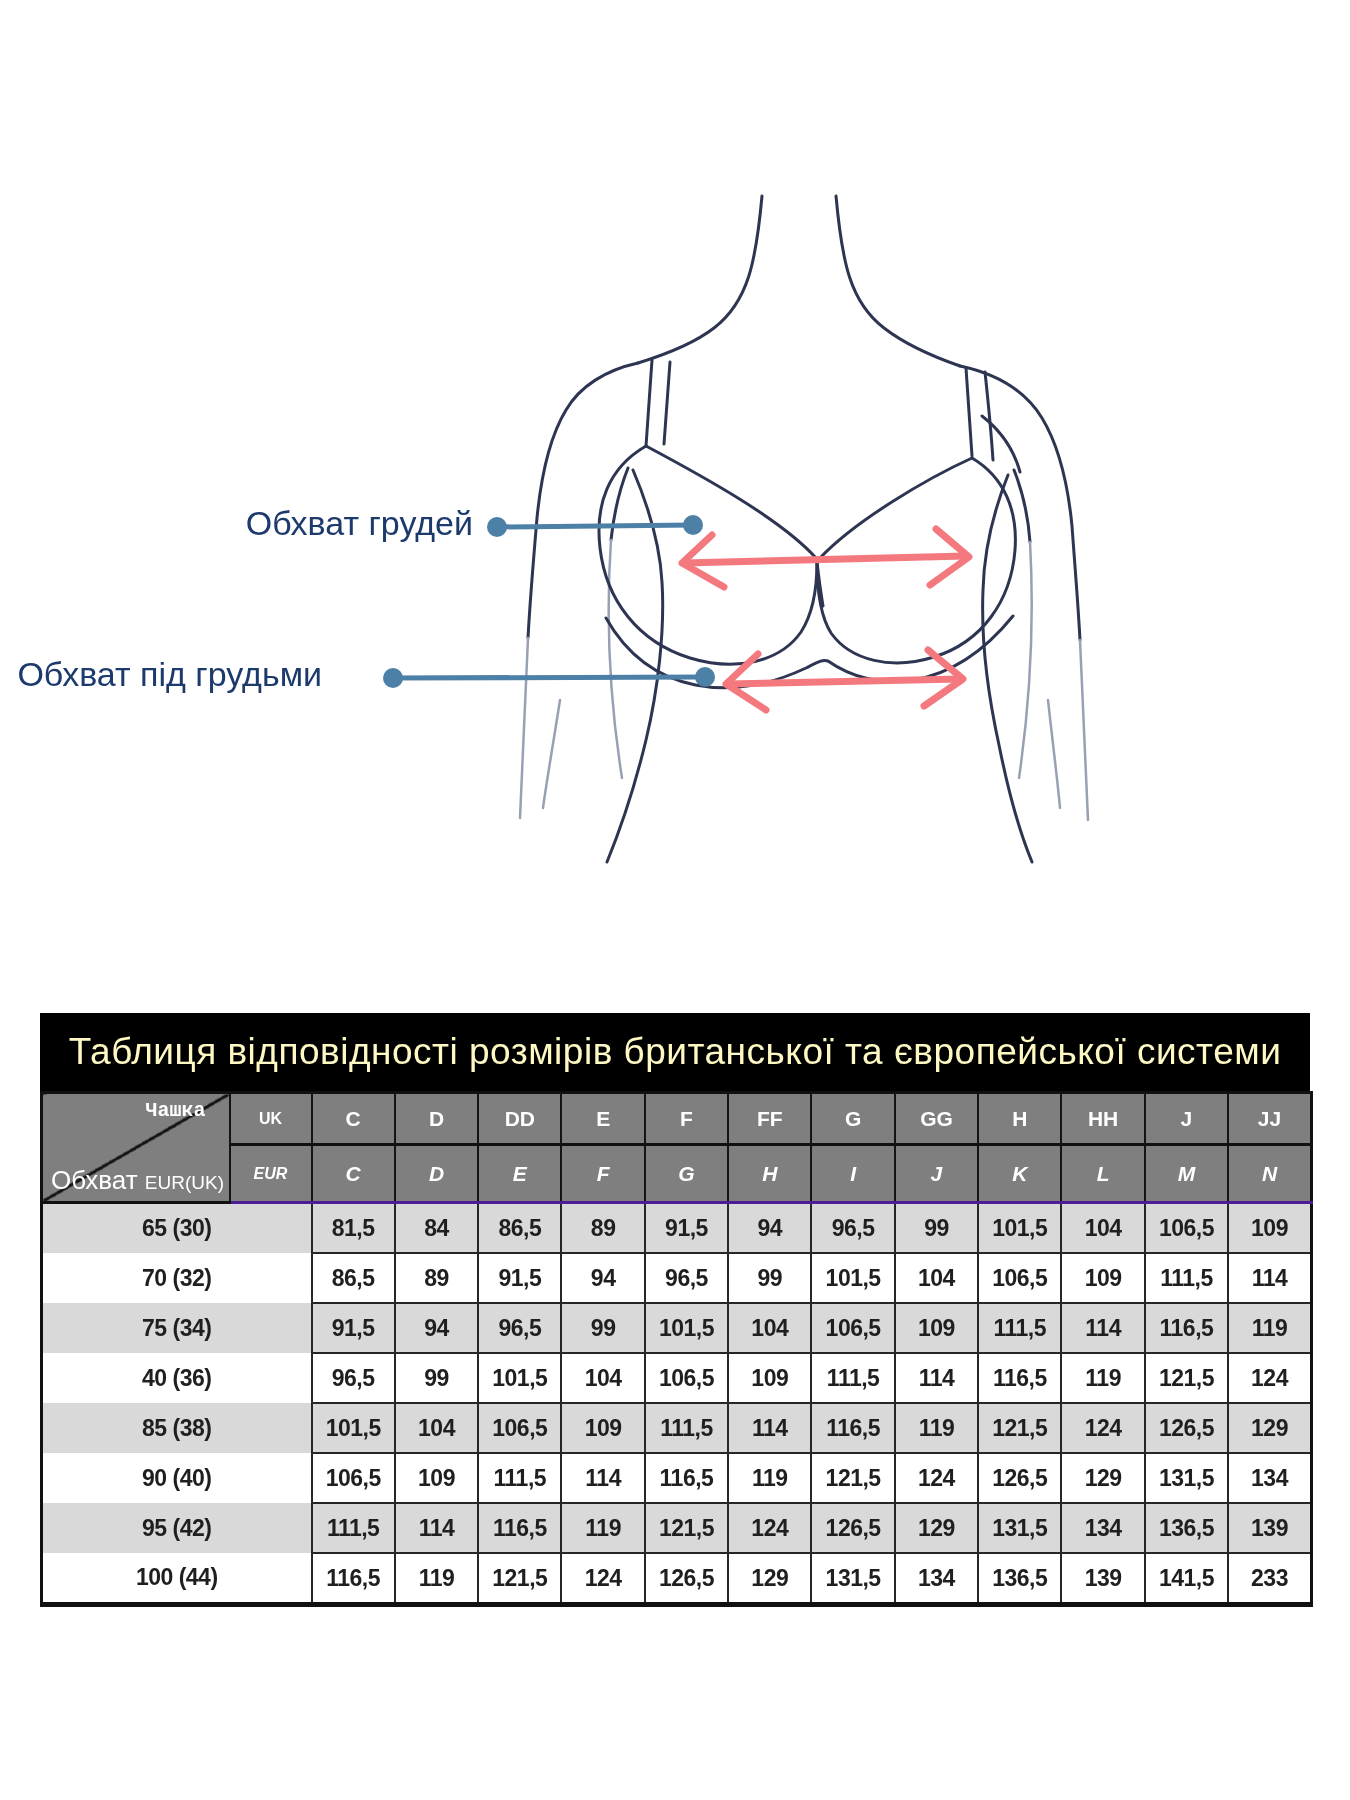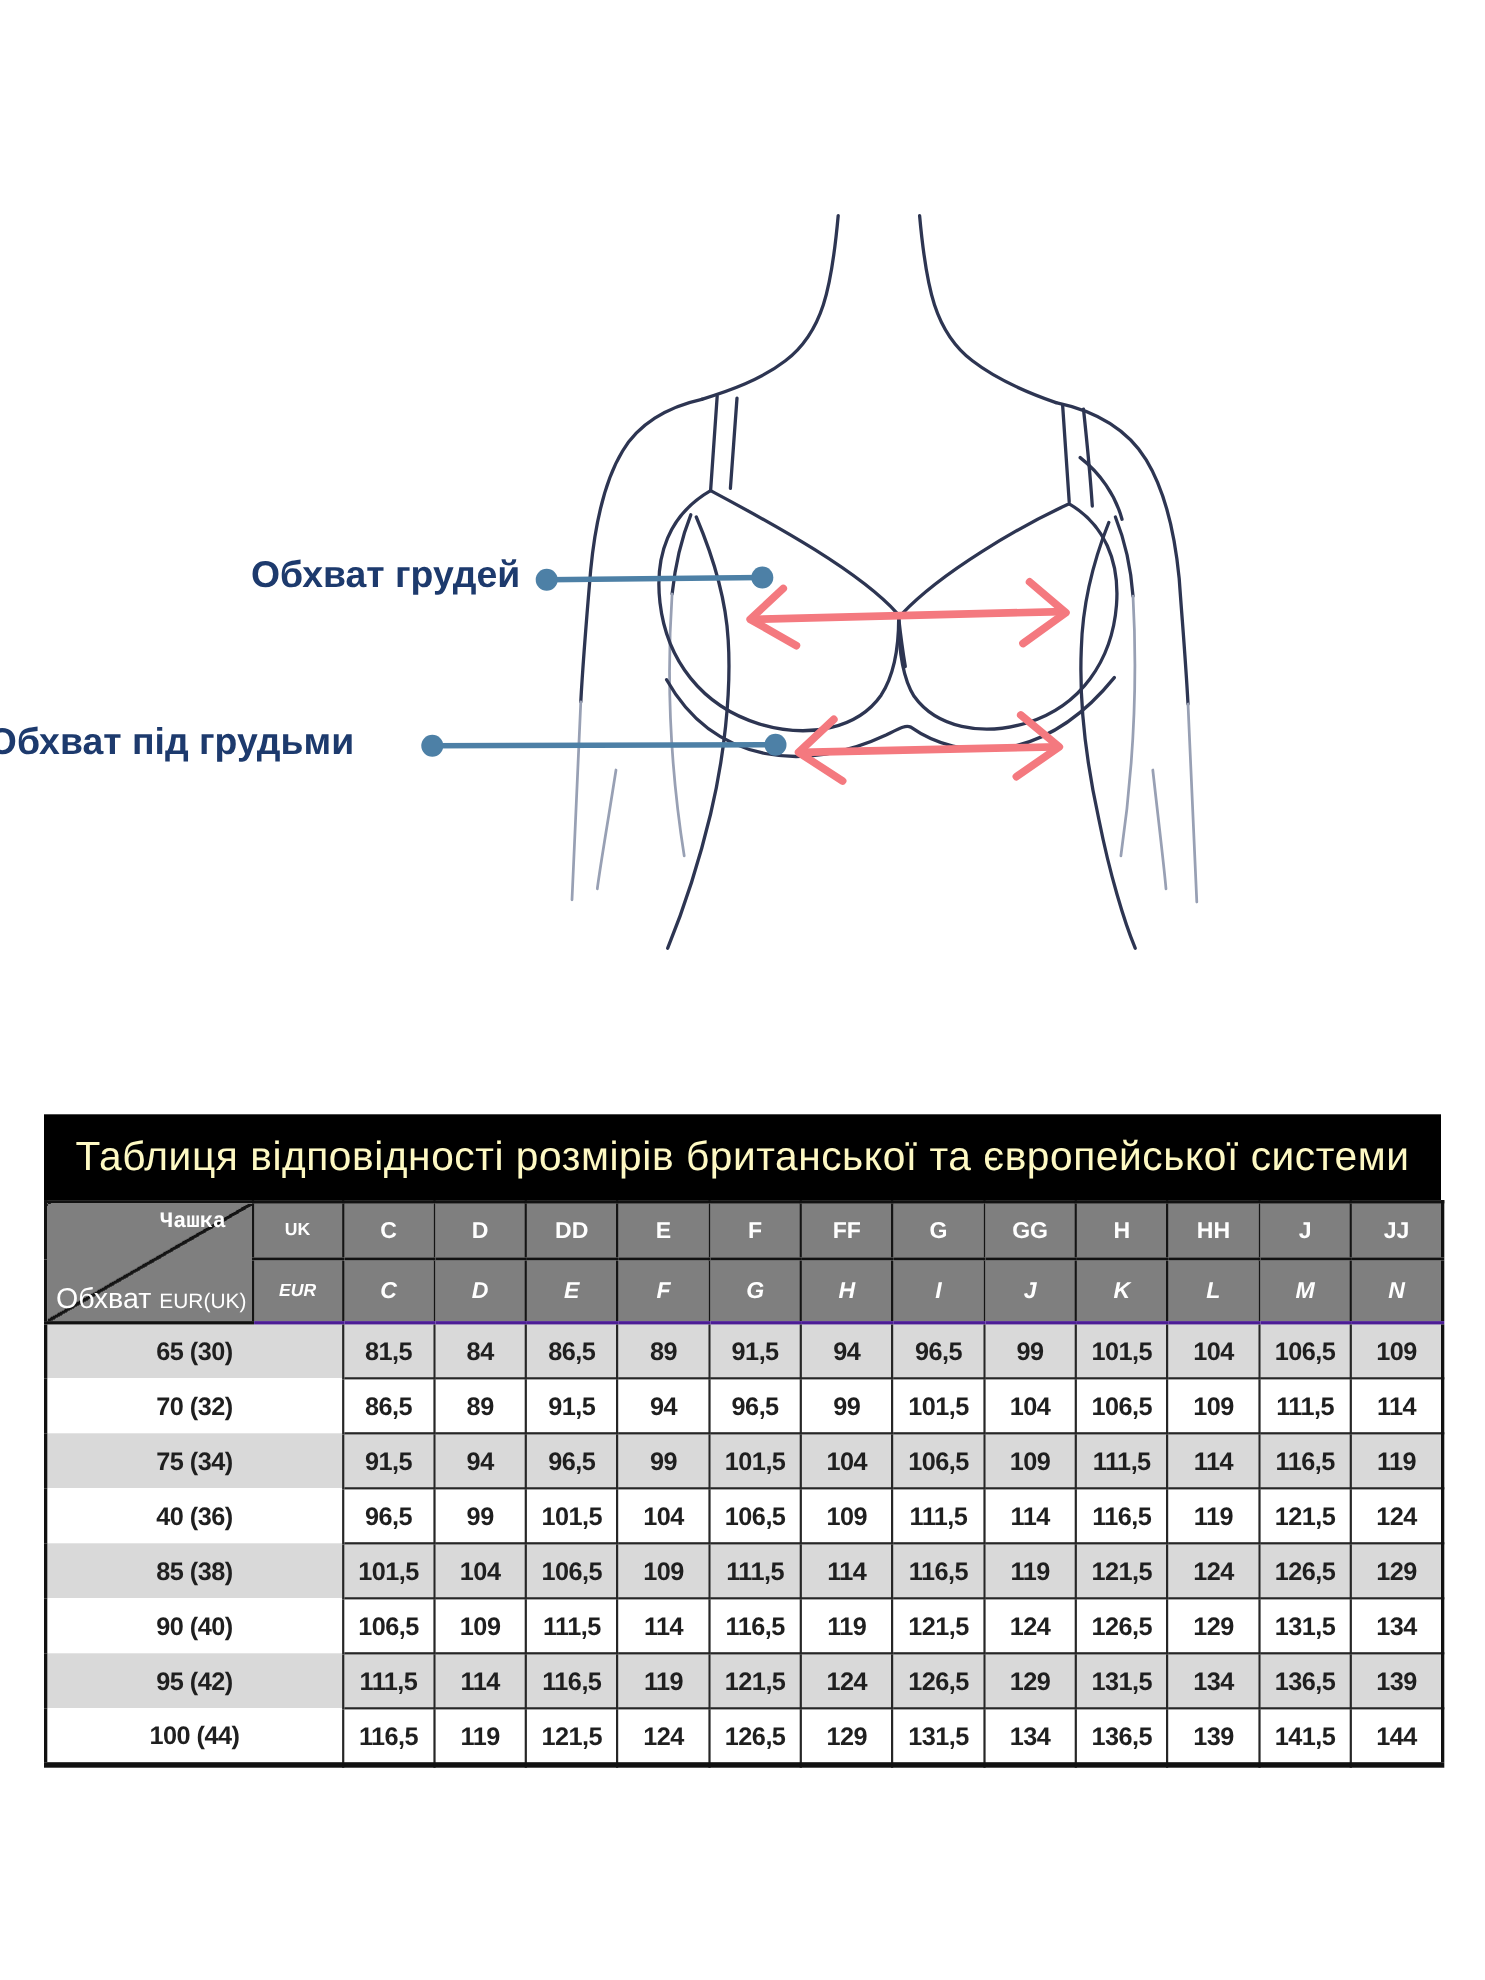--- a/index.html
+++ b/index.html
@@ -1,21 +1,21 @@
 <!DOCTYPE html>
 <html><head>
 <meta charset="utf-8">
 <style>
   html,body{margin:0;padding:0;background:#fff;}
   body{width:1350px;height:1800px;position:relative;font-family:"Liberation Sans",sans-serif;overflow:hidden;}
 
   
   .diagram{position:absolute;left:0;top:0;width:1350px;height:1013px;}
   .diagram svg{position:absolute;left:0;top:0;}
-  .diag-label{position:absolute;color:#1d3a6d;font-weight:bold;font-size:34px;white-space:nowrap;text-align:center;}
+  .diag-label{position:absolute;color:#1d3a6d;font-weight:normal;font-size:34px;white-space:nowrap;text-align:center;}
   .diag-label.bust{top:504px;right:877px;}
   .diag-label.underbust{top:655px;right:1028px;}
 
   
   .size-table-wrap{position:absolute;left:40px;top:1013px;width:1270px;}
   .table-title{height:78px;background:#000;color:#fef9c3;display:flex;align-items:center;justify-content:center;
                font-size:37px;letter-spacing:0.5px;white-space:nowrap;}
   table.sizes{width:1270px;border-collapse:collapse;table-layout:fixed;background:#fff;
               border:3px solid #111;border-bottom:5px solid #111;}
   table.sizes th,table.sizes td{padding:0;text-align:center;vertical-align:middle;overflow:hidden;}
@@ -258,17 +258,17 @@
           <td>119</td>
           <td>121,5</td>
           <td>124</td>
           <td>126,5</td>
           <td>129</td>
           <td>131,5</td>
           <td>134</td>
           <td>136,5</td>
           <td>139</td>
           <td>141,5</td>
-          <td>144</td>
+          <td>233</td>
         </tr>
       </tbody>
   </table>
 </section>
 
 </body></html>

